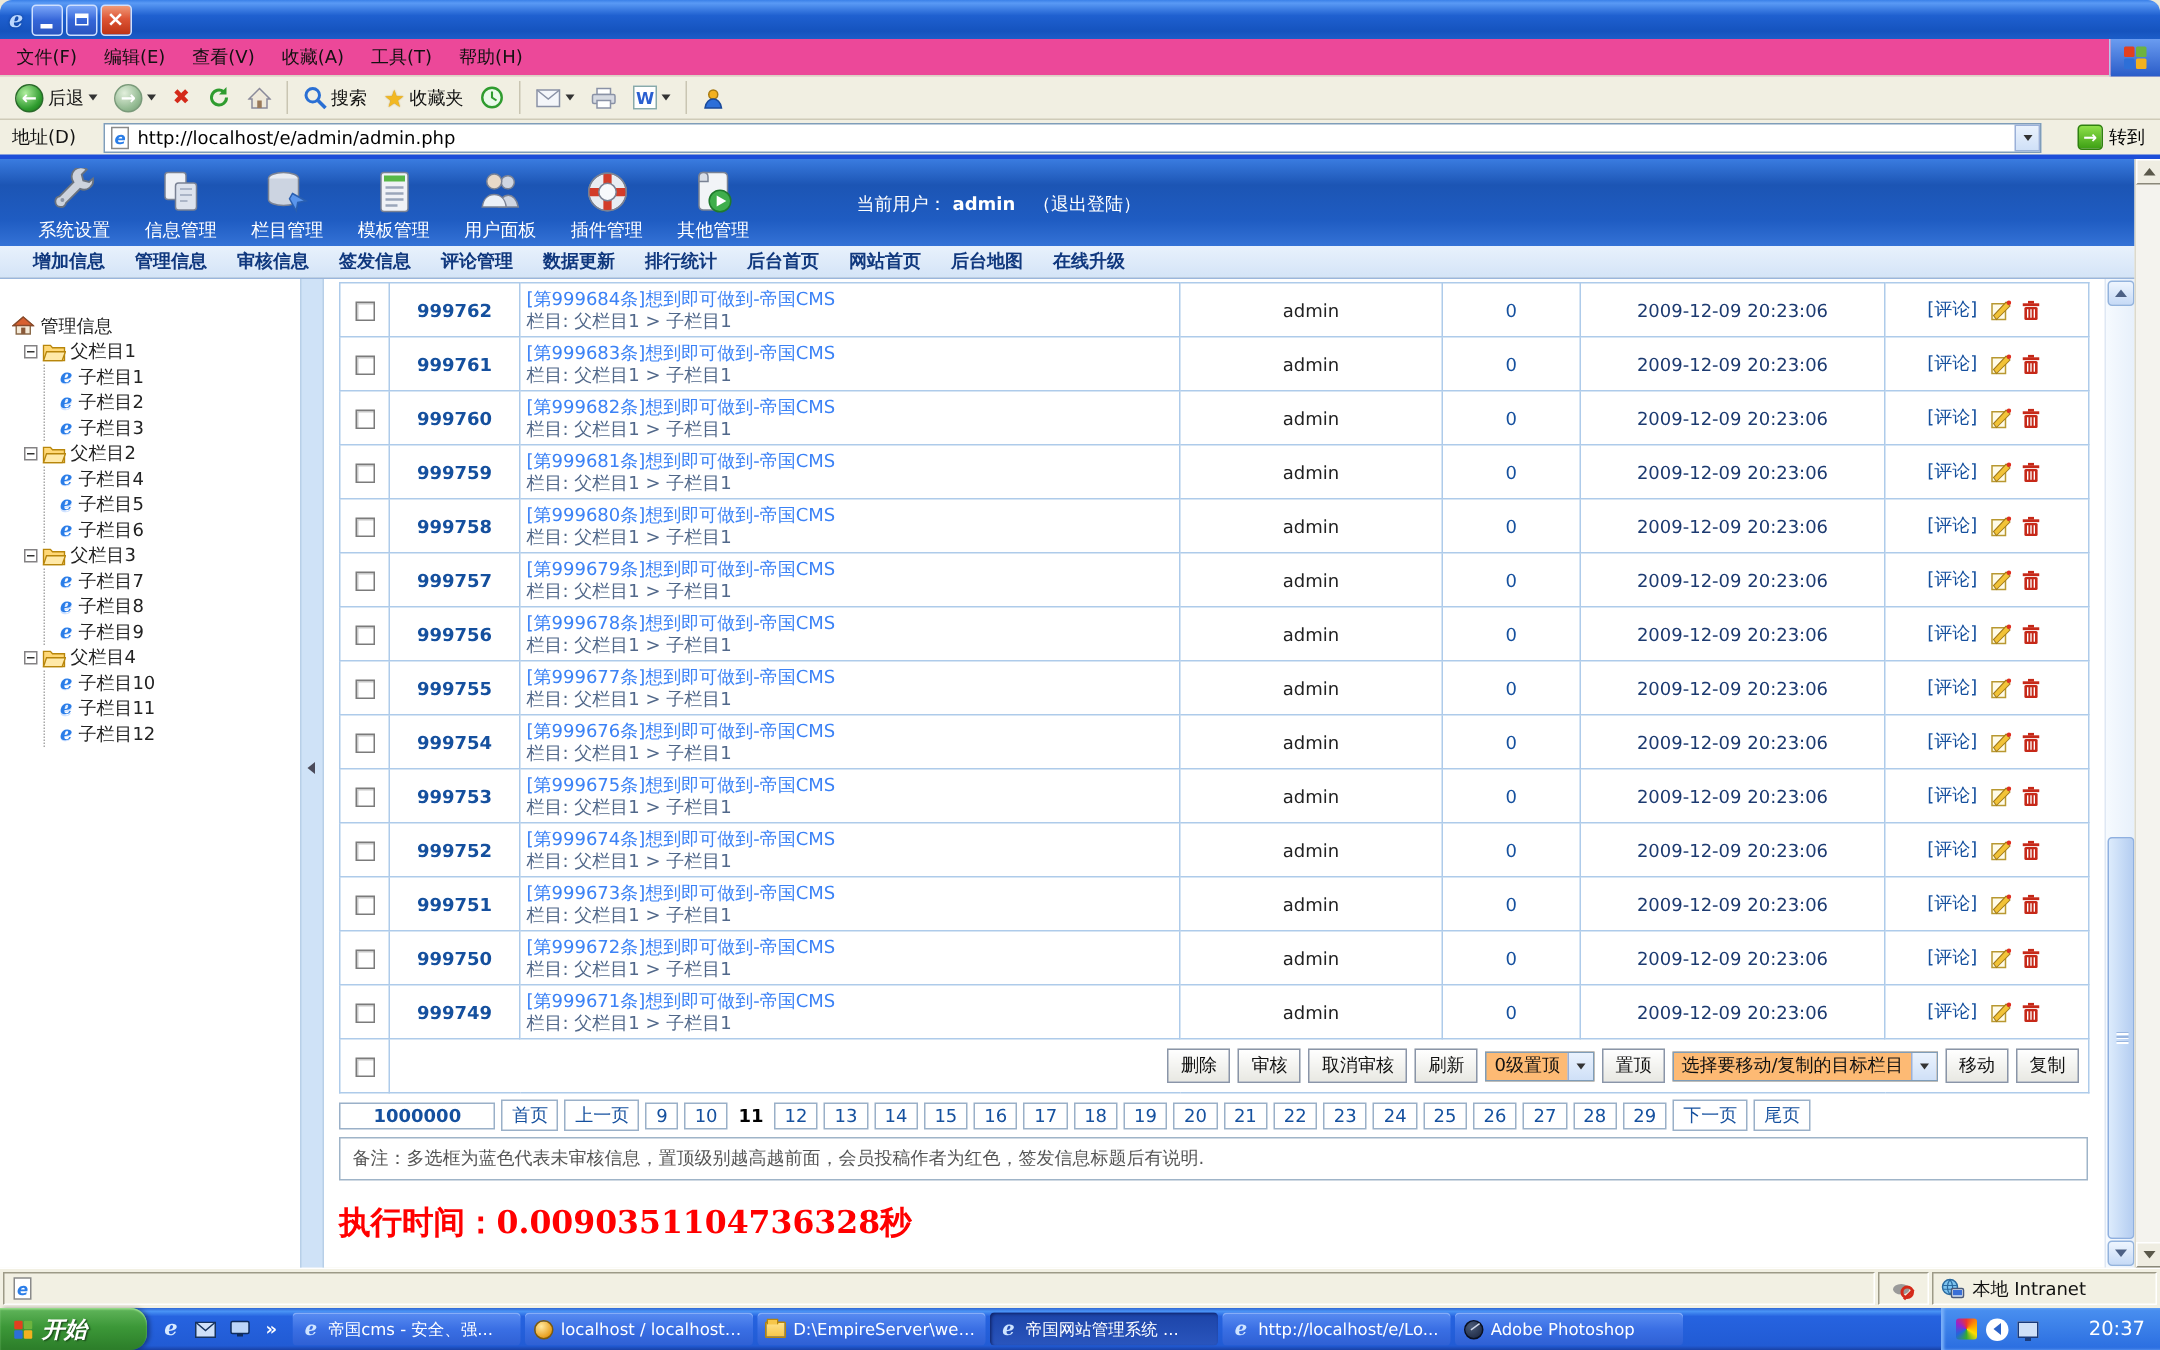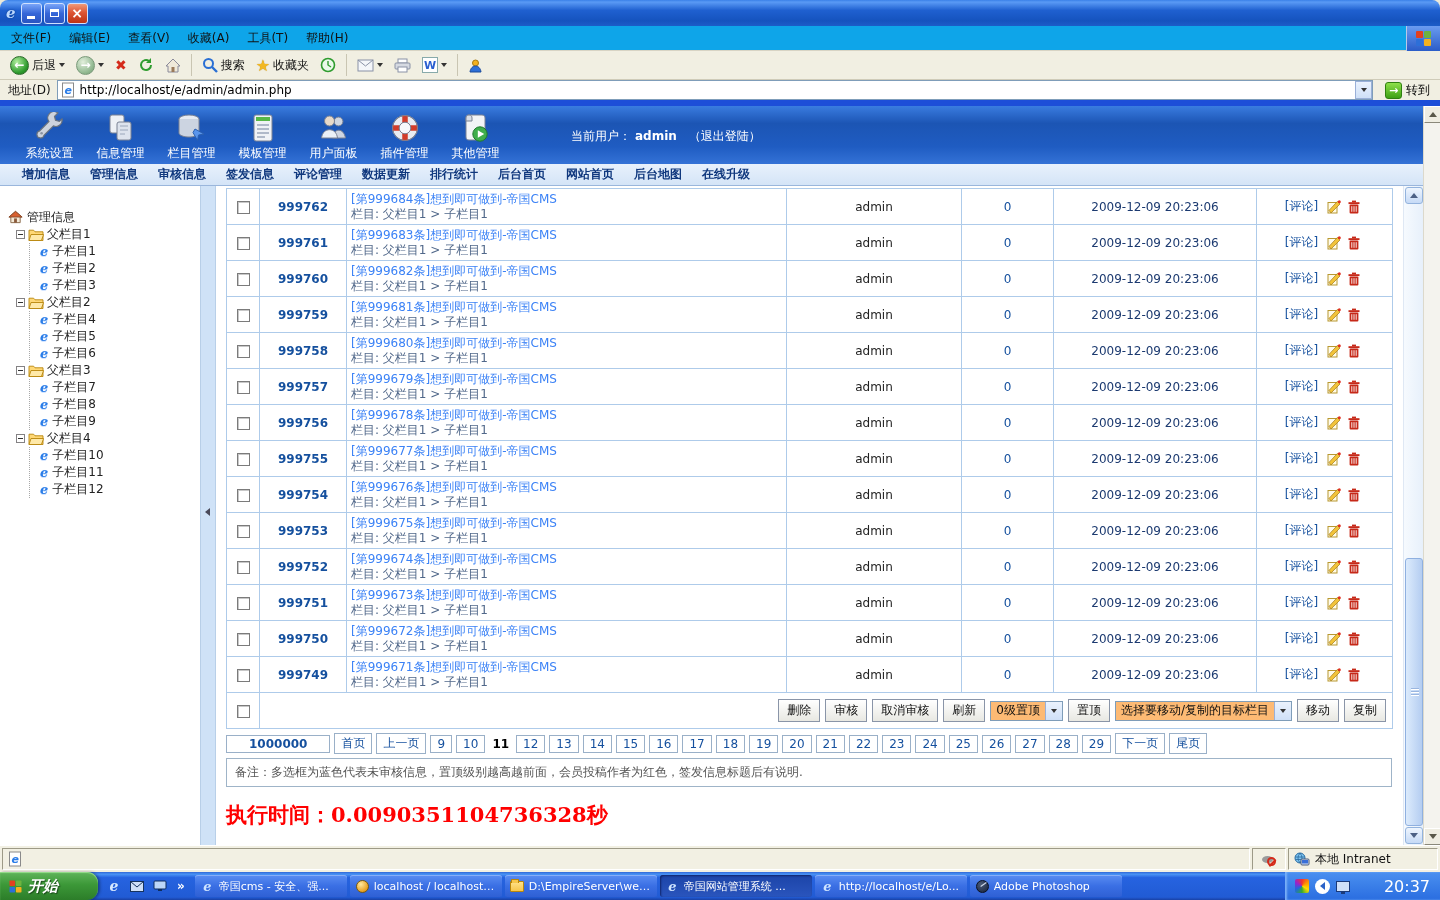--- a/index.html
+++ b/index.html
@@ -13,21 +13,21 @@
   .ie-e { font:italic bold 15px "DejaVu Serif",serif; color:#bcd8ff; text-shadow:0 0 2px #0a3a8a; margin-right:5px; }
   .title-text { color:#fff; font-weight:bold; font-size:12px; text-shadow:1px 1px 1px #123; flex:1; white-space:nowrap; overflow:hidden; }
   .winbtns { display:flex; gap:2px; }
   .winbtn { width:21px; height:21px; border-radius:3px; border:1px solid #cfe0ff; display:flex; align-items:center; justify-content:center; color:#fff; font-weight:bold; }
   .winbtn.min, .winbtn.max { background:linear-gradient(180deg,#7aa5f8 0%,#3566d8 50%,#2a55c0 100%); }
   .winbtn.close { background:linear-gradient(180deg,#f09a78 0%,#dd5535 45%,#bd3315 100%); font-size:14px; }
   .glyph-min { width:8px; height:3px; background:#fff; margin-top:9px; }
   .glyph-max { width:9px; height:8px; border:1px solid #fff; border-top:3px solid #fff; }
 
   
-  .menubar { height:25px; background:#0ea5e9; border-bottom:1px solid #d8d4c4; display:flex; align-items:center; padding-left:2px; }
+  .menubar { height:25px; background:#ec4899; border-bottom:1px solid #d8d4c4; display:flex; align-items:center; padding-left:2px; }
   .menu-item { padding:0 9px; line-height:24px; color:#111; cursor:default; }
   .menubar-right { margin-left:auto; width:34px; height:25px; background:linear-gradient(180deg,#6a9cf0,#2a5cc8); display:flex; align-items:center; justify-content:center; border-left:1px solid #b8c8e8; }
   .xpflag { display:grid; grid-template-columns:7px 7px; grid-template-rows:7px 7px; gap:1px; }
   .xpflag i { border-radius:1px; }
   .xpflag i:nth-child(1){background:#e3401f;} .xpflag i:nth-child(2){background:#6db33f;}
   .xpflag i:nth-child(3){background:#2d6fd8;} .xpflag i:nth-child(4){background:#f3b11f;}
 
   
   .toolbar { height:29px; background:#f1efe2; border-bottom:1px solid #cfcbb8; display:flex; align-items:center; padding-left:6px; gap:3px; }
   .tbtn { display:flex; align-items:center; gap:3px; padding:2px 4px; border-radius:2px; }
@@ -35,21 +35,21 @@
   .ball.back { background:radial-gradient(circle at 35% 30%,#b0ee9e,#2f9c2f 65%,#156f15); }
   .ball.fwd  { background:radial-gradient(circle at 35% 30%,#e2efdc,#93ba92 65%,#739a72); border-color:#7a9a7a; }
   .tb-label { color:#111; }
   .tri-down { width:0; height:0; border-left:3px solid transparent; border-right:3px solid transparent; border-top:4px solid #333; }
   .tb-sep { width:1px; height:22px; background:#c9c5ب2; background:#c9c5b2; margin:0 3px; }
   .stop-x { color:#d42a1a; font-size:14px; font-weight:bold; }
   .star { color:#f2b822; font-size:16px; text-shadow:0 0 1px #b07c00; }
   .word-ic { width:16px; height:16px; background:#fff; border:1px solid #8aa; color:#2a5fd0; font-weight:bold; font-size:11px; display:flex; align-items:center; justify-content:center; }
 
   
-  .addressbar { height:26px; background:#f1efe2; border-bottom:6px solid #1d4ed8; display:flex; align-items:center; padding:0 4px 0 8px; gap:6px; }
+  .addressbar { height:26px; background:#f1efe2; border-bottom:3px solid #1d4ed8; display:flex; align-items:center; padding:0 4px 0 8px; gap:18px; }
   .addr-label { color:#111; }
   .addr-input { flex:1; height:20px; background:#fff; border:1px solid #7f9db9; display:flex; align-items:center; padding-left:3px; gap:4px; }
   .addr-url { color:#000; flex:1; }
   .ddbtn { width:17px; height:18px; background:linear-gradient(180deg,#eaf2fd,#cfe0f7); border:1px solid #9ab0d8; display:flex; align-items:center; justify-content:center; }
   .go-box { display:flex; align-items:center; gap:4px; padding:0 6px; }
   .go-ic { width:17px; height:17px; border-radius:3px; background:linear-gradient(180deg,#8ee04a,#3da014); color:#fff; display:flex; align-items:center; justify-content:center; font-weight:bold; font-size:11px; border:1px solid #2f8010; }
 
   
   .bluehead { height:58px; background:linear-gradient(180deg,#3a7ce0 0%,#1c55b4 30%,#1f5cc2 70%,#3472d6 100%);
     display:flex; align-items:flex-start; padding:4px 20px 0 14px; }
@@ -159,21 +159,21 @@
   .taskbtn.active { background:linear-gradient(180deg,#1c44a8 0%,#2a55bd 100%); box-shadow:inset 1px 1px 2px #10256a; }
   .taskbtn .lbl { white-space:nowrap; overflow:hidden; text-overflow:ellipsis; font-size:11px; }
   .tb-ic { width:15px; height:15px; flex:none; display:flex; align-items:center; justify-content:center; }
   .tb-ic .ql-e { font-size:13px; color:#cfe4ff; }
   .sphere { width:13px; height:13px; border-radius:50%; background:radial-gradient(circle at 35% 30%,#ffe9a0,#e8a020 70%,#a86a10); border:1px solid #7a5a10; }
   .minifolder { width:14px; height:11px; background:linear-gradient(180deg,#ffe189,#f7c64a); border:1px solid #b8860b; border-radius:1px; position:relative; }
   .minifolder::before { content:""; position:absolute; top:-3px; left:0; width:6px; height:3px; background:#f7c64a; border:1px solid #b8860b; border-bottom:none; border-radius:1px 1px 0 0; }
   .ps-ic { width:13px; height:13px; border-radius:50%; background:radial-gradient(circle at 35% 30%,#4a5a78,#16213a); border:1px solid #0a1020; position:relative; }
   .ps-ic::after { content:""; position:absolute; left:3px; top:3px; width:7px; height:1px; background:#cfd8ea; transform:rotate(-35deg); }
   .tray { height:28px; display:flex; align-items:center; gap:6px; padding:0 10px 0 10px; background:linear-gradient(180deg,#4a90f0 0%,#2a6de0 100%); box-shadow:inset 2px 0 2px #7ab0f8; }
-  .tray-time { color:#fff; font-size:16px;margin-left:28px; }
+  .tray-time { color:#fff; font-size:13px;margin-left:28px; }
   .sogou { width:14px; height:14px; border-radius:2px; background:conic-gradient(#e33,#f90,#fd0,#3a3,#26d,#92c,#e33); }
   .hide-ic { width:15px; height:15px; border-radius:50%; background:#fff; display:flex; align-items:center; justify-content:center; }
   .tri-left-b { width:0;height:0;border-top:4px solid transparent;border-bottom:4px solid transparent;border-right:5px solid #2a62c8; }
   .net-ic { width:14px; height:11px; background:#cfe0f8; border:1px solid #1a3a7a; position:relative; }
   .net-ic::after { content:""; position:absolute; left:4px; bottom:-3px; width:4px; height:2px; background:#1a3a7a; }
 </style>
 </head>
 <body>
 
 <div class="screen">

